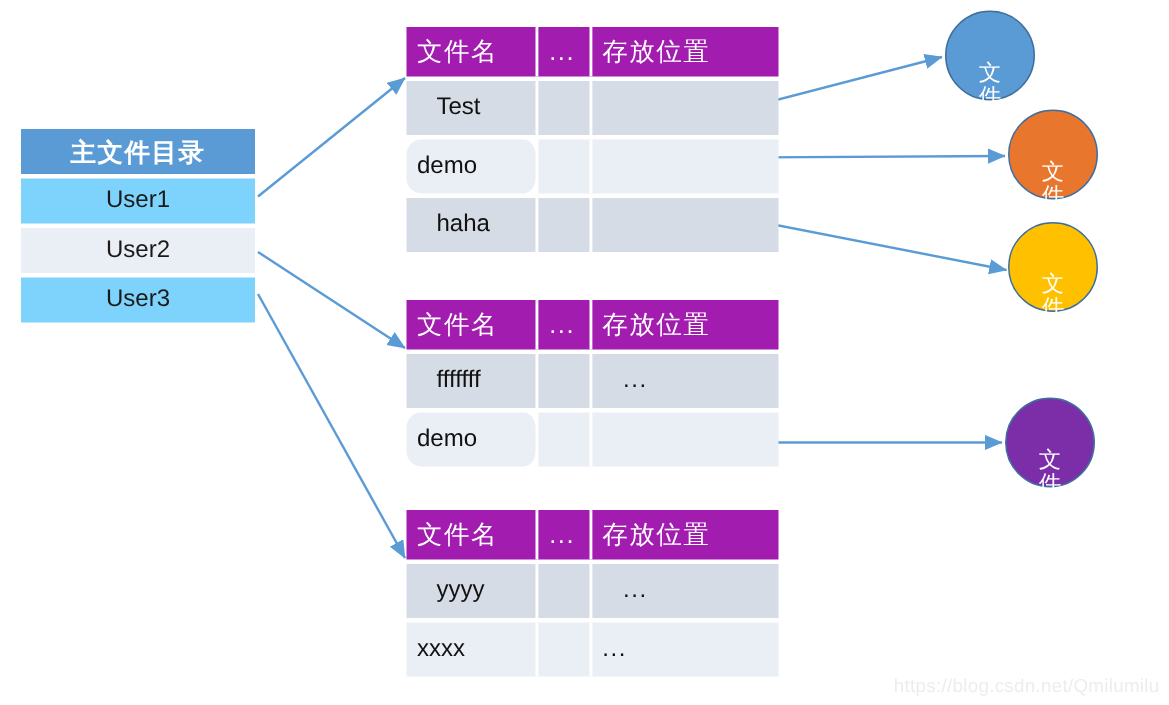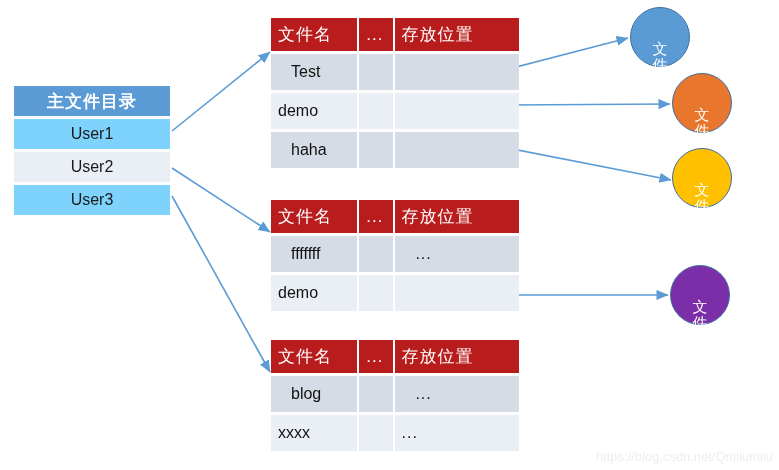--- a/index.html
+++ b/index.html
@@ -63,21 +63,21 @@
     display: flex;
     height: 36px;
     margin-top: 3px;
   }
   .ftable .thead {
     display: flex;
     height: 33px;
     background: transparent;
   }
   .ftable .thead .cell {
-    background: #b91c1c;
+    background: #a21caf;
     color: #fff;
     font-size: 17px;
     display: flex;
     align-items: center;
     height: 33px;
     box-sizing: border-box;
     padding-left: 7px;
     letter-spacing: 1px;
     border-right: 2px solid #ffffff;
   }
@@ -91,21 +91,21 @@
     font-size: 16px;
     color: #111;
     border-right: 2px solid #ffffff;
   }
   .ftable .trow .cell:last-child { border-right: none; }
   .ftable .trow.odd  .cell { background: #D6DCE5; padding-left: 20px; }
   .ftable .trow.even .cell { background: #EAEEF5; }
   .c-name { width: 96px; }
   .c-dots { width: 38px; }
   .c-loc  { width: 136px; }
-  .red { color: #FF0000; }
+  .red { color: #FF0000; border-radius: 10px; }
   .dots-small { font-size: 15px; letter-spacing: 1px; }
 
   
   .circle {
     position: absolute;
     width: 60px;
     height: 60px;
     border-radius: 50%;
     box-sizing: border-box;
     border: 1.5px solid #3F6F9F;
@@ -206,21 +206,21 @@
     </div>
   </div>
 
   <div class="block ftable" id="table3" style="left:271px; top:340px;">
     <div class="thead">
       <div class="cell c-name">文件名</div>
       <div class="cell c-dots dots-small">...</div>
       <div class="cell c-loc">存放位置</div>
     </div>
     <div class="trow odd">
-      <div class="cell c-name">blog</div>
+      <div class="cell c-name">yyyy</div>
       <div class="cell c-dots"></div>
       <div class="cell c-loc dots-small">...</div>
     </div>
     <div class="trow even">
       <div class="cell c-name">xxxx</div>
       <div class="cell c-dots"></div>
       <div class="cell c-loc dots-small">...</div>
     </div>
   </div>
 

